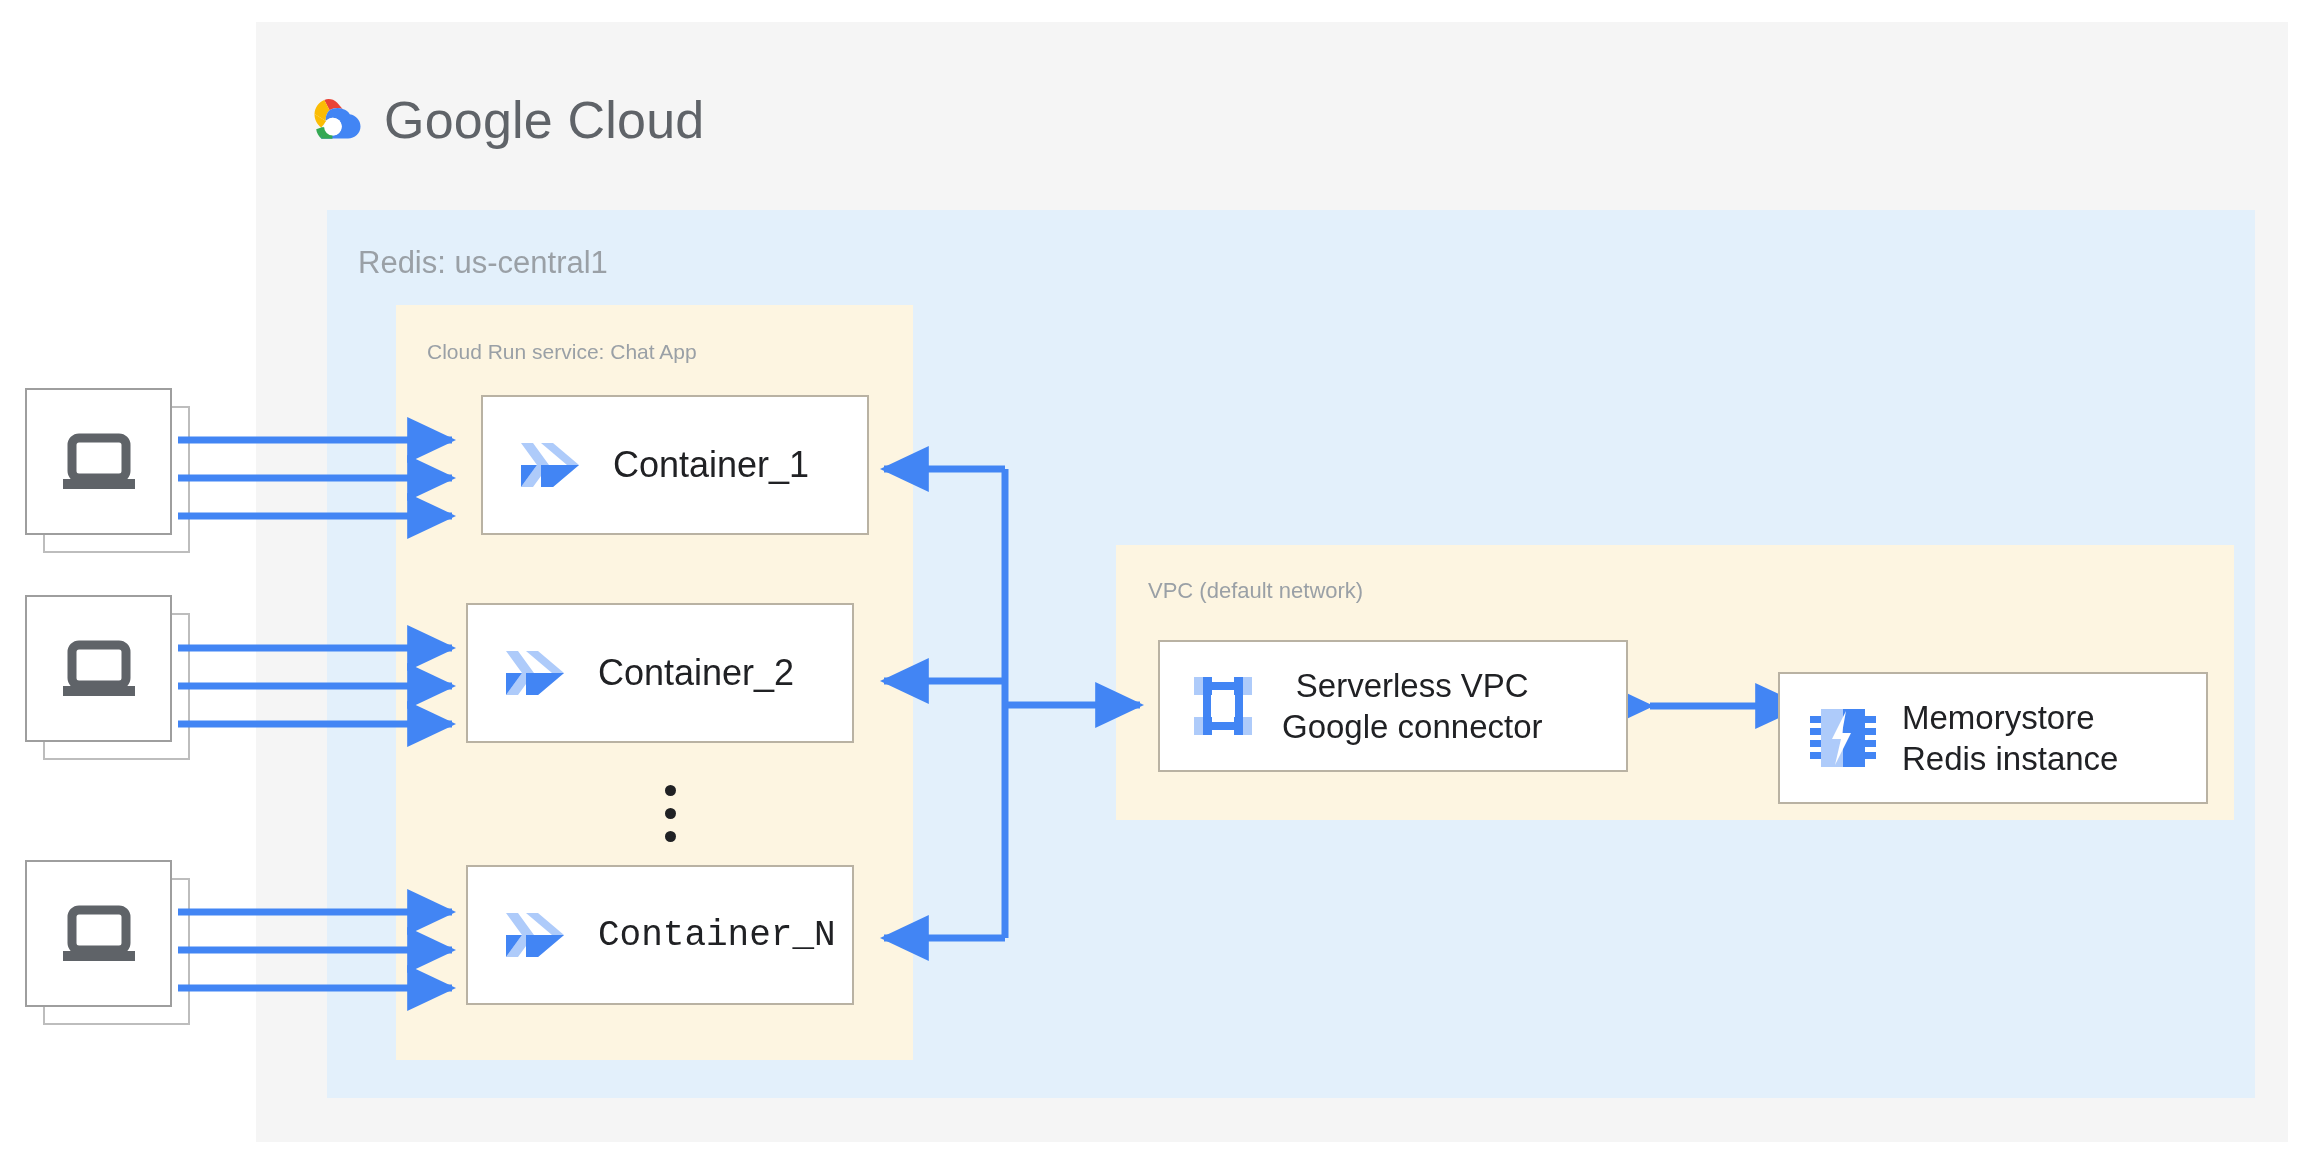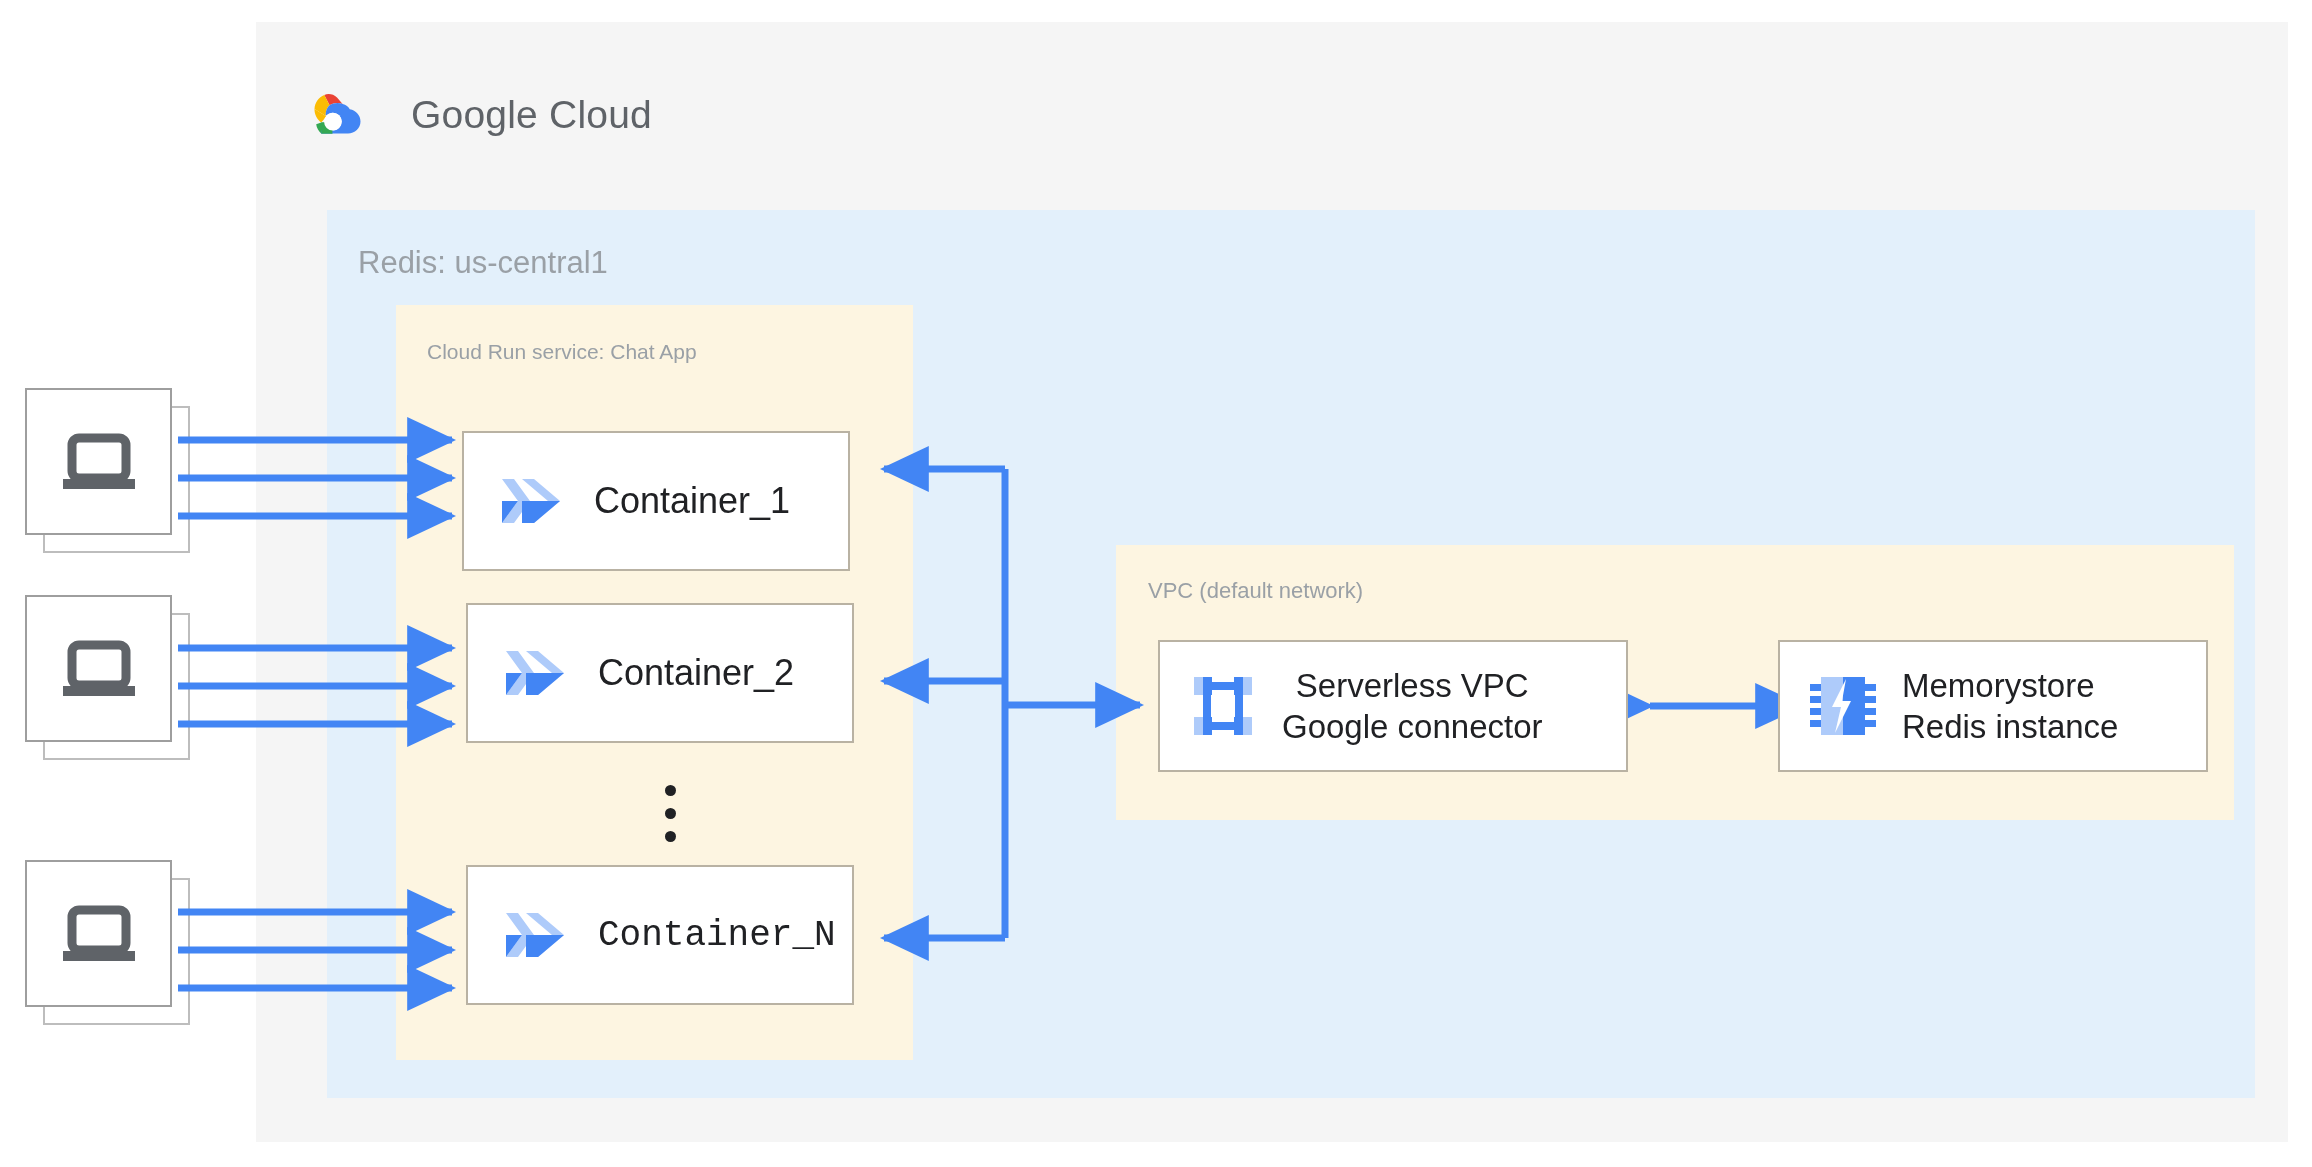--- a/index.html
+++ b/index.html
@@ -77,25 +77,24 @@
   
   .logo-wrap {
     position: absolute;
     left: 304px;
     top: 90px;
     display: flex;
     align-items: center;
     gap: 18px;
   }
   .logo-text {
-    font-size: 39px;
+    font-size: 52px;
     color: #5f6368;
     letter-spacing: 0.2px;
     white-space: nowrap;
-    margin-left: 27px;
   }
   .logo-text .lt-light { color: #5f6368; }
   
   .node {
     position: absolute;
     background: #ffffff;
     border: 2px solid #b9b2a3;
     box-sizing: border-box;
     display: flex;
     align-items: center;
@@ -122,20 +121,21 @@
     font-size: 33px;
     color: #202124;
     line-height: 1.25;
     white-space: nowrap;
   }
   .redis-node {
     width: 430px;
     height: 132px;
     padding-left: 28px;
     gap: 24px;
+    margin-top: 32px;
   }
   
   .client-stack {
     position: absolute;
     width: 165px;
     height: 165px;
   }
   .client-card-back {
     position: absolute;
     left: 18px;
@@ -277,21 +277,21 @@
       <path d="M1005,681 L884,681" marker-end="url(#arL)"></path>
       <path d="M1005,938 L884,938" marker-end="url(#arL)"></path>
       <path d="M1005,705 L1140,705" marker-end="url(#ar)"></path>
     </g>
 
     <g>
       <line x1="1650" y1="706" x2="1800" y2="706" stroke="#4285F4" stroke-width="7" marker-end="url(#ar)" marker-start="url(#ar)"></line>
     </g>
   </svg>
 
-  <div class="node container-node" style="left:462px; top:395px;margin-top:36px;">
+  <div class="node container-node" style="left:481px; top:395px;">
     <svg width="76" height="76" viewBox="0 0 76 76">
       <path d="M10,16 L22,16 L38,38 L22,60 L10,60 L26,38 Z" fill="#AECBFA"></path>
       <path d="M10,38 L26,38 L10,60 Z" fill="#4285F4"></path>
       <path d="M30,16 L42,16 L68,38 L42,60 L30,60 L56,38 Z" fill="#AECBFA"></path>
       <path d="M30,38 L56,38 L68,38 L42,60 L30,60 Z" fill="#4285F4"></path>
     </svg>
     <span class="container-label">Container_1</span>
   </div>
 
   <div class="node container-node" style="left:466px; top:603px;">

